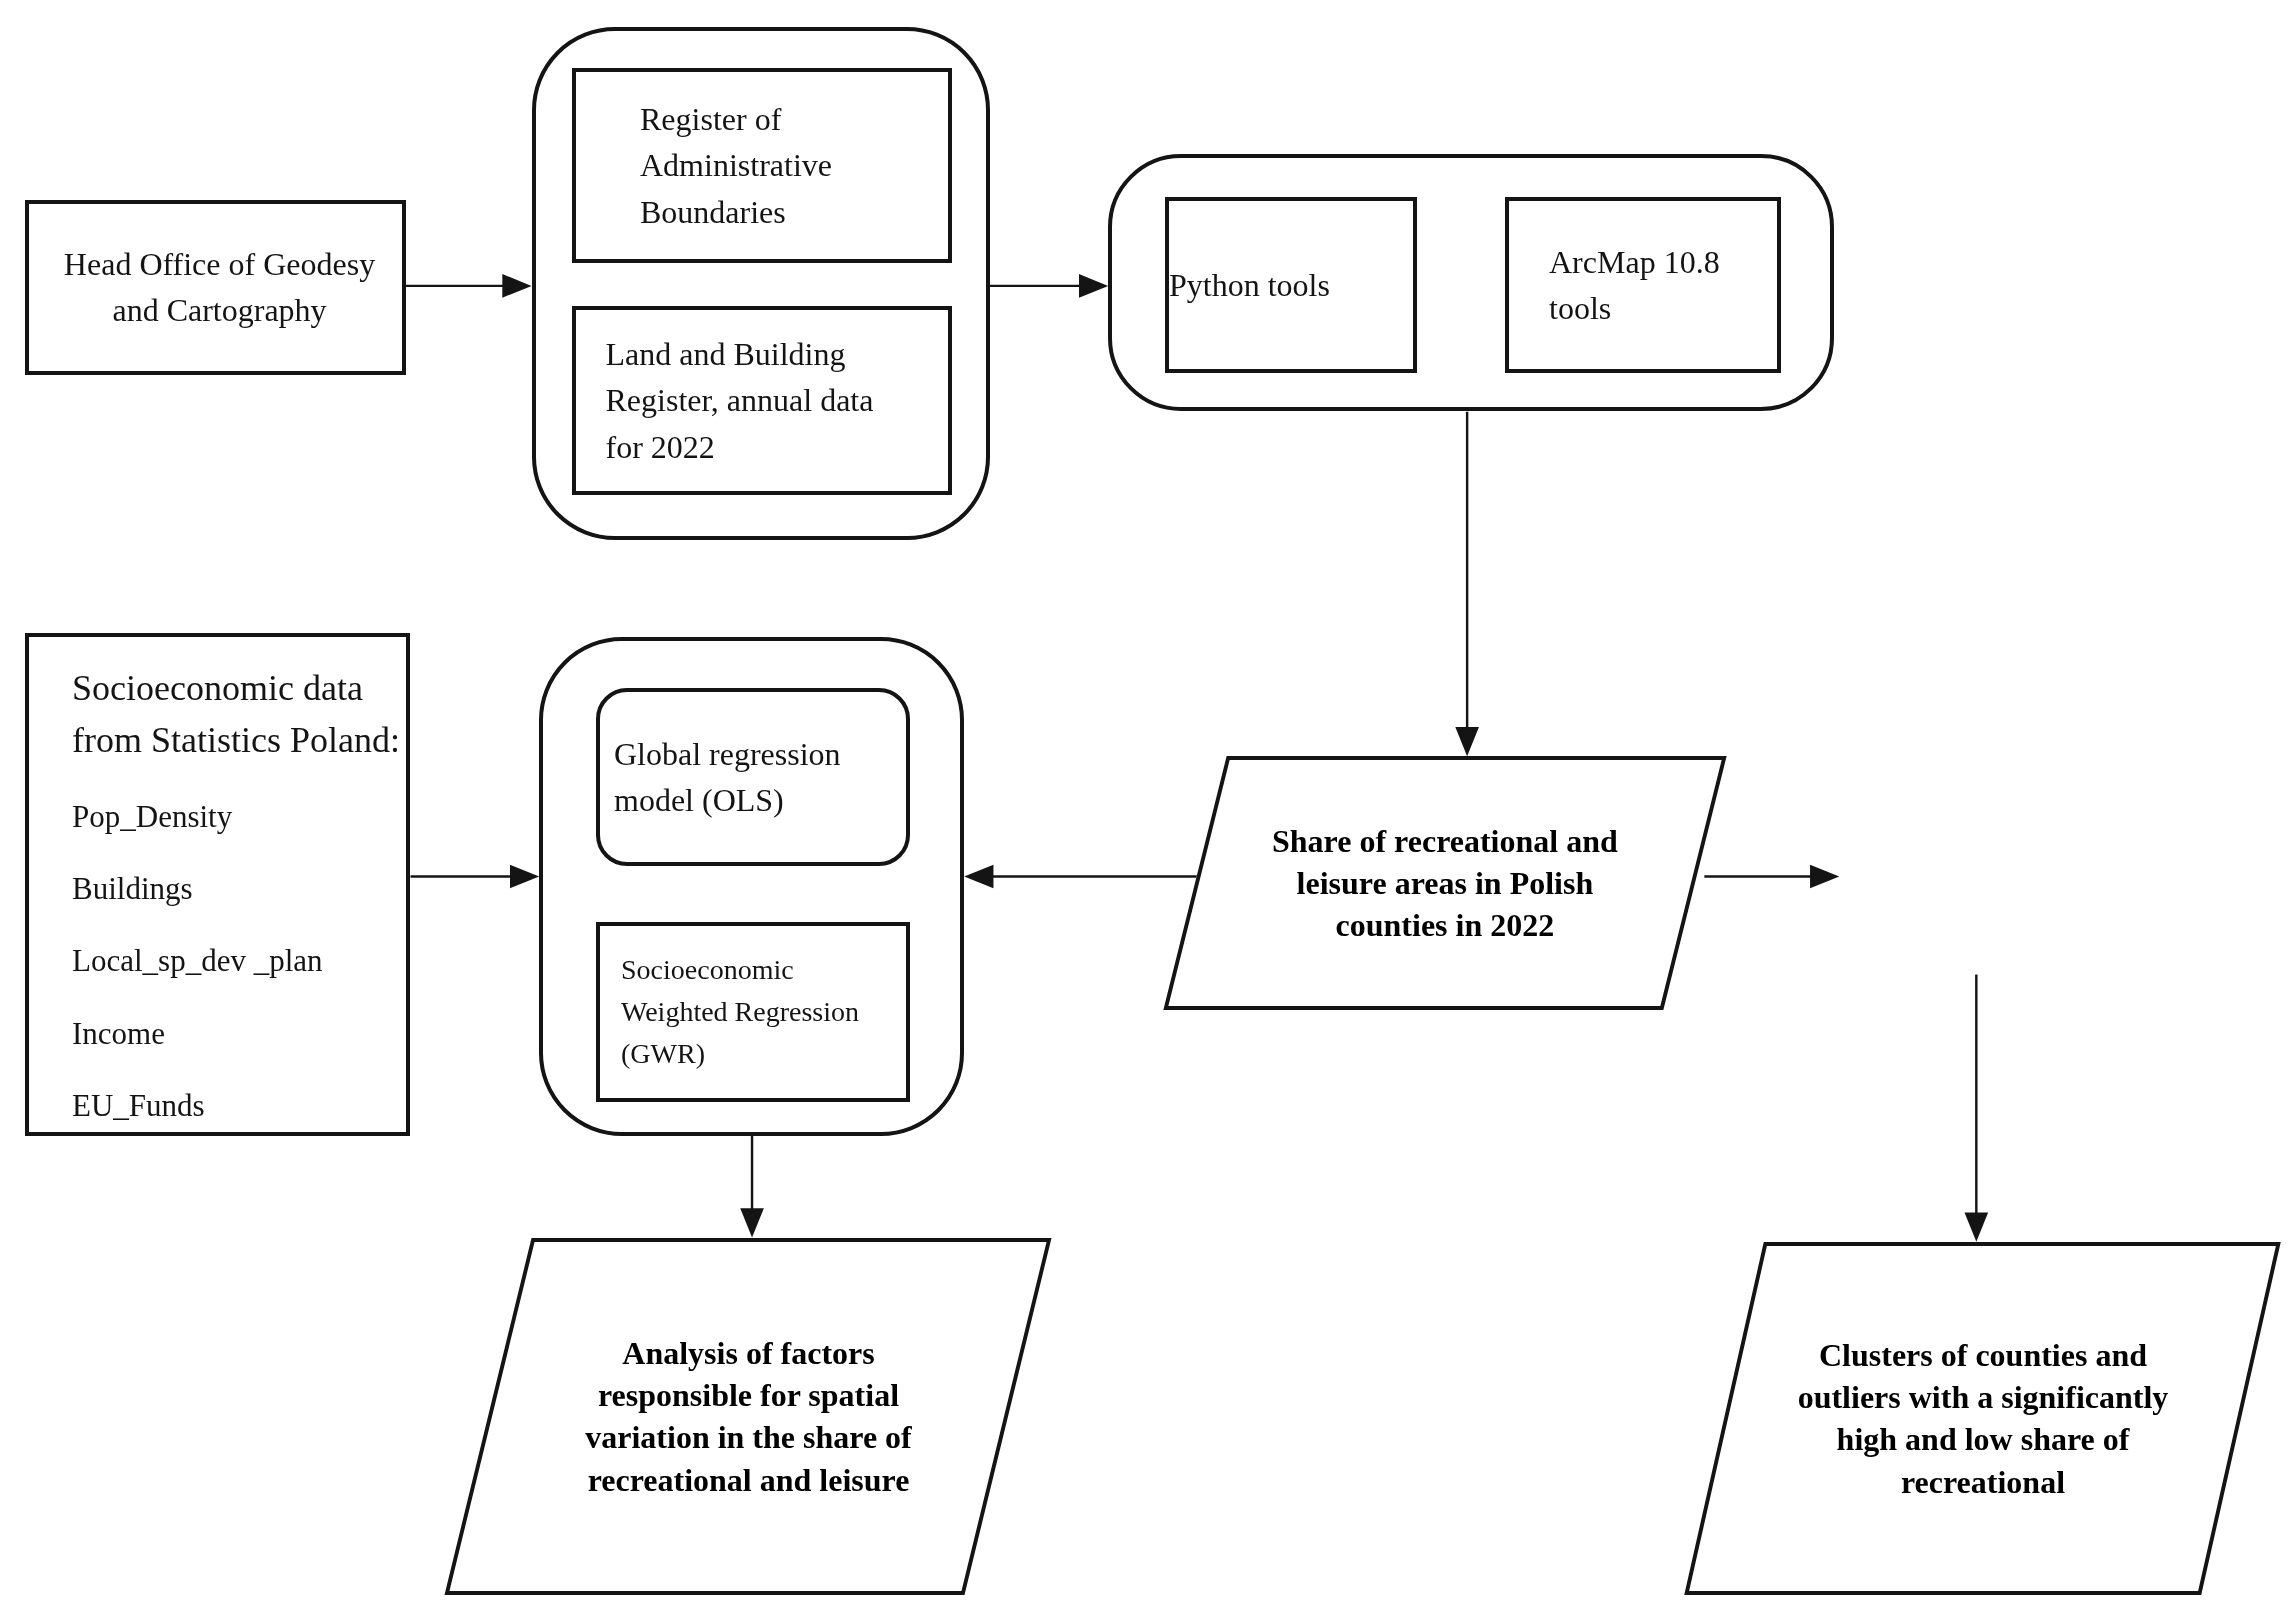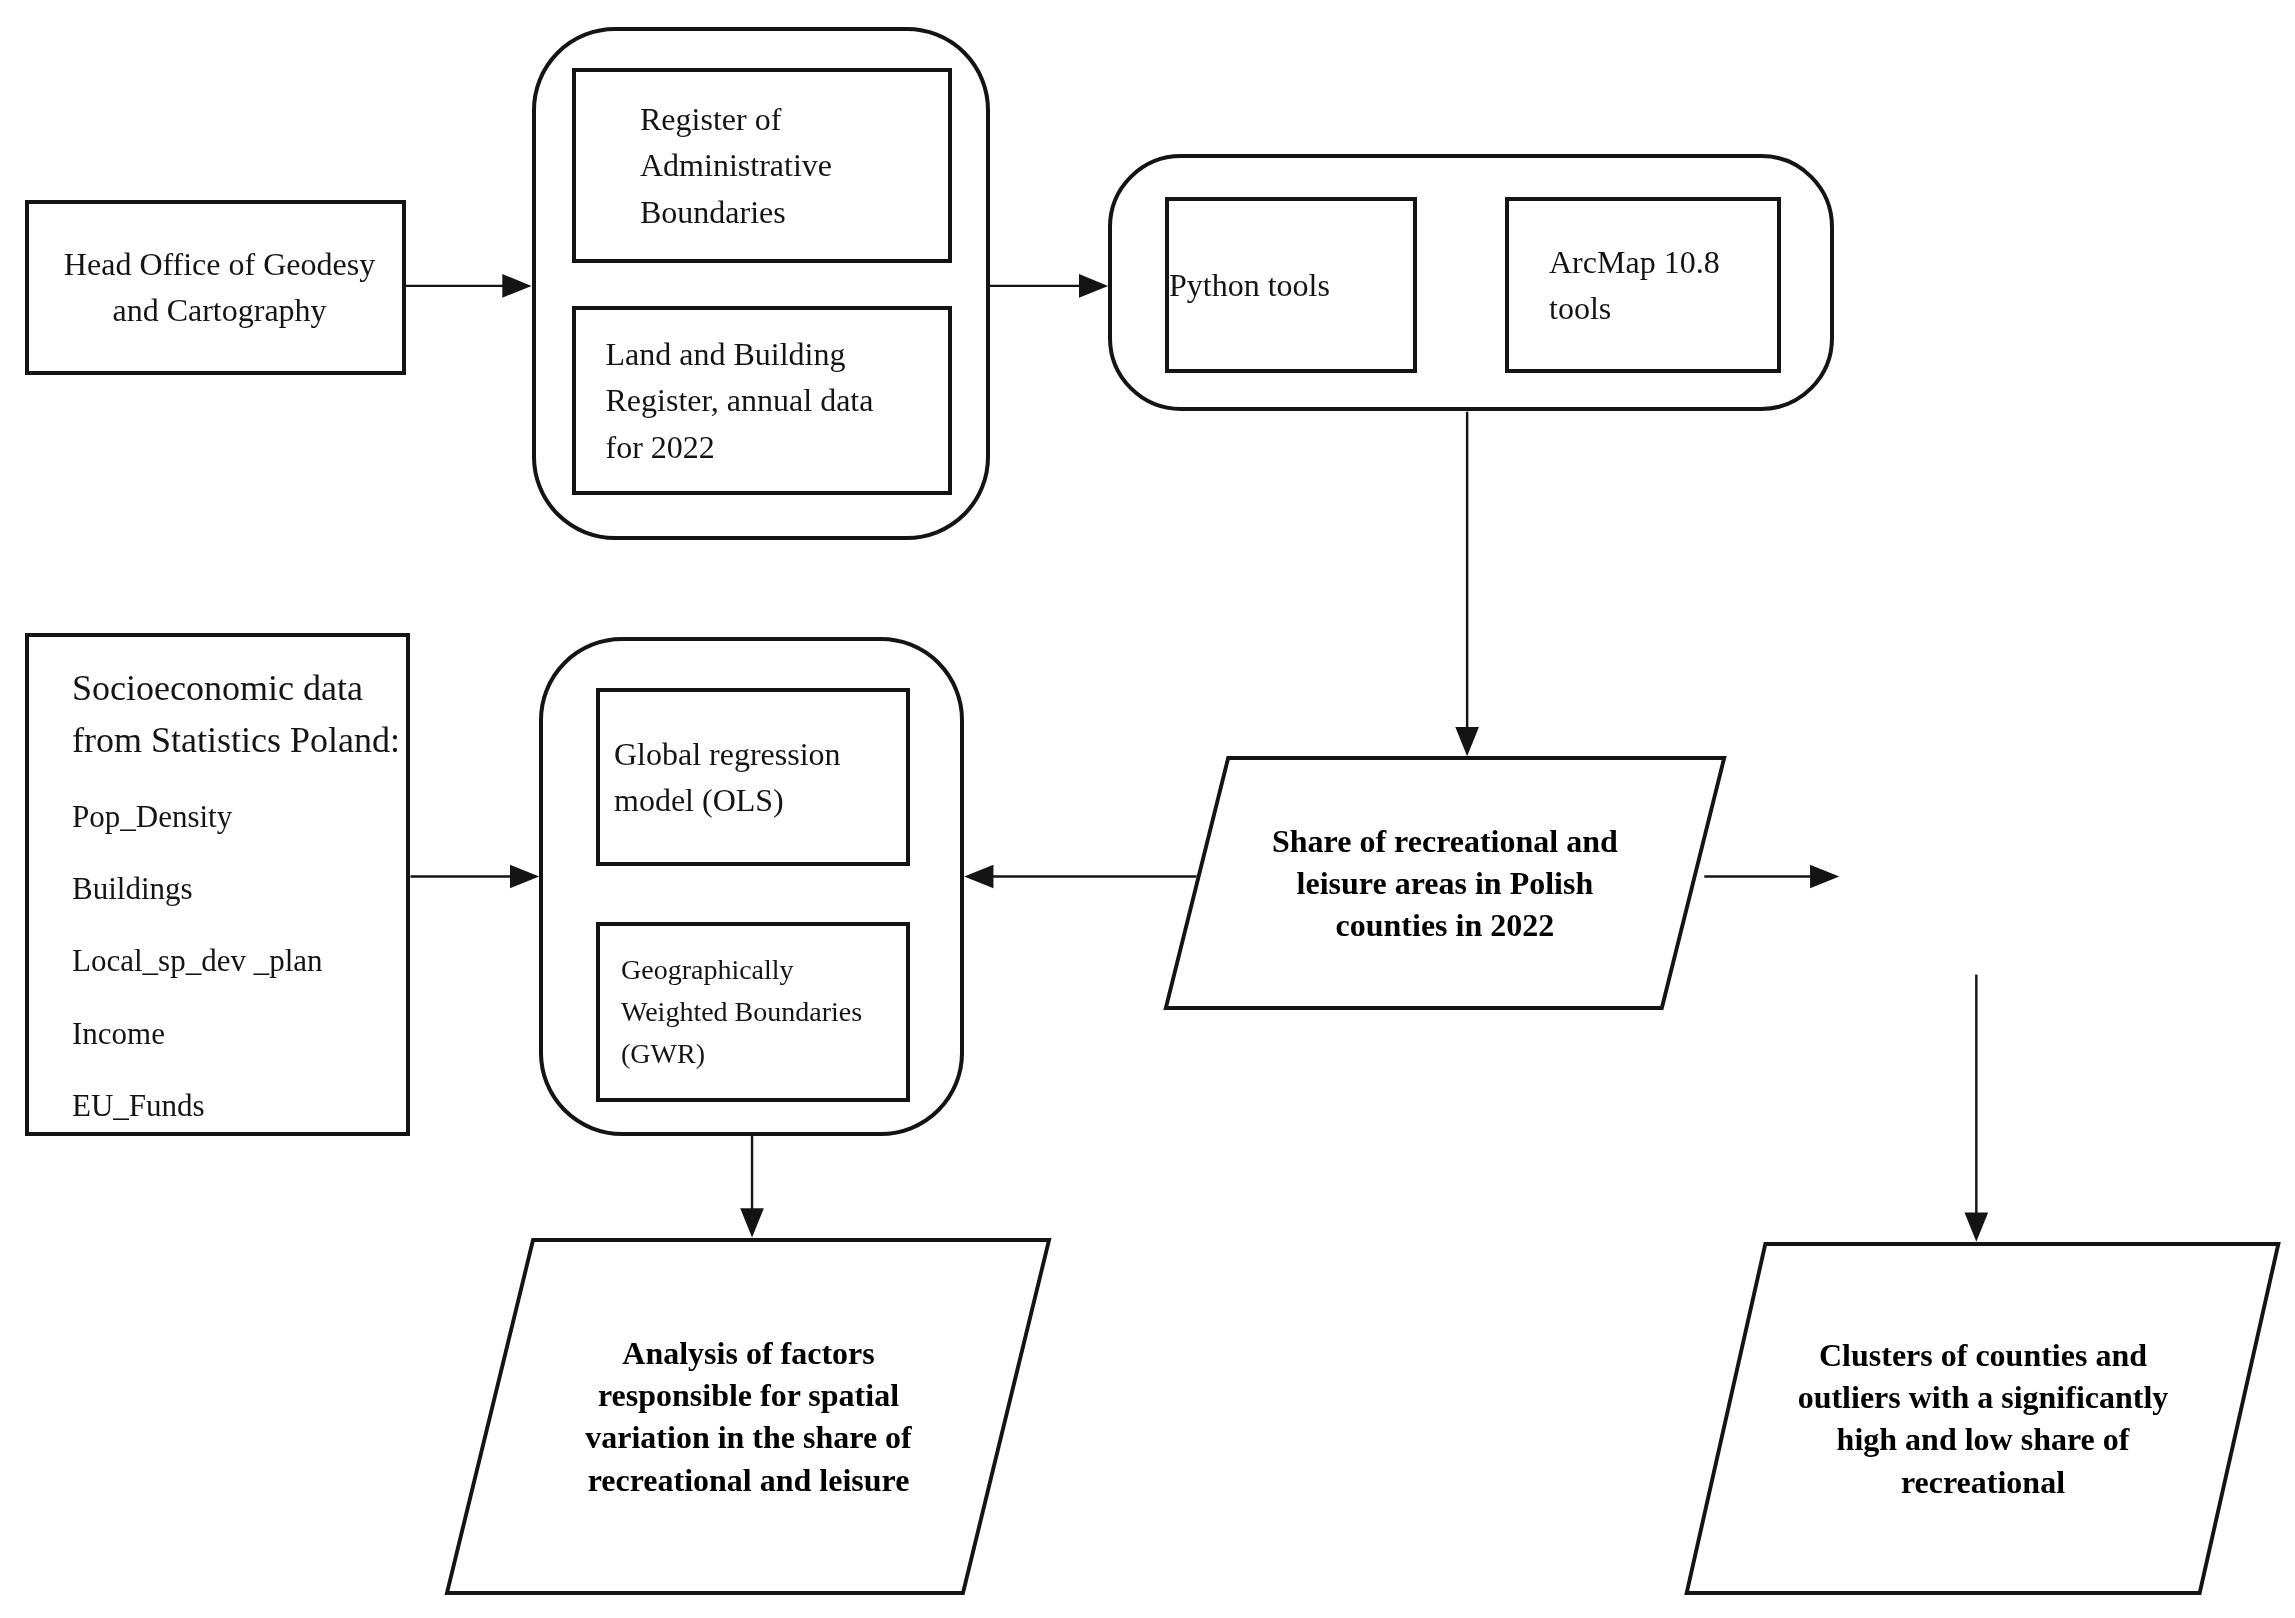--- a/index.html
+++ b/index.html
@@ -124,25 +124,25 @@
     <div class="title">Socioeconomic data from Statistics Poland:</div>
     <div class="item">Pop_Density</div>
     <div class="item">Buildings</div>
     <div class="item">Local_sp_dev _plan</div>
     <div class="item">Income</div>
     <div class="item">EU_Funds</div>
   </div>
 
   <div class="container" style="left:539px;top:637px;width:425px;height:499px;border-radius:83px;">
   </div>
-  <div class="inner" style="left:596px;top:688px;width:314px;height:178px;">
+  <div class="inner" style="left:596px;top:688px;width:314px;height:178px;border-radius:31px;">
     <div class="txt" style="width:278px;">Global regression model (OLS)</div>
   </div>
   <div class="inner" style="left:596px;top:922px;width:314px;height:180px;">
-    <div class="txt" style="width:264px;font-size:28px;line-height:1.5;">Geographically Weighted Boundaries (GWR)</div>
+    <div class="txt" style="width:264px;font-size:28px;line-height:1.5;">Socioeconomic Weighted Regression (GWR)</div>
   </div>
 
   <div class="para" style="left:1195px;top:756px;width:500px;height:254px;transform:skewX(-14deg);">
     <div class="txt" style="width:390px;transform:skewX(14deg);">Share of recreational and leisure areas in Polish counties in 2022</div>
   </div>
 
 
   <div class="para" style="left:488px;top:1238px;width:520px;height:357px;transform:skewX(-13.7deg);">
     <div class="txt" style="width:397px;transform:skewX(13.7deg);">Analysis of factors responsible for spatial variation in the share of recreational and leisure</div>
   </div>

